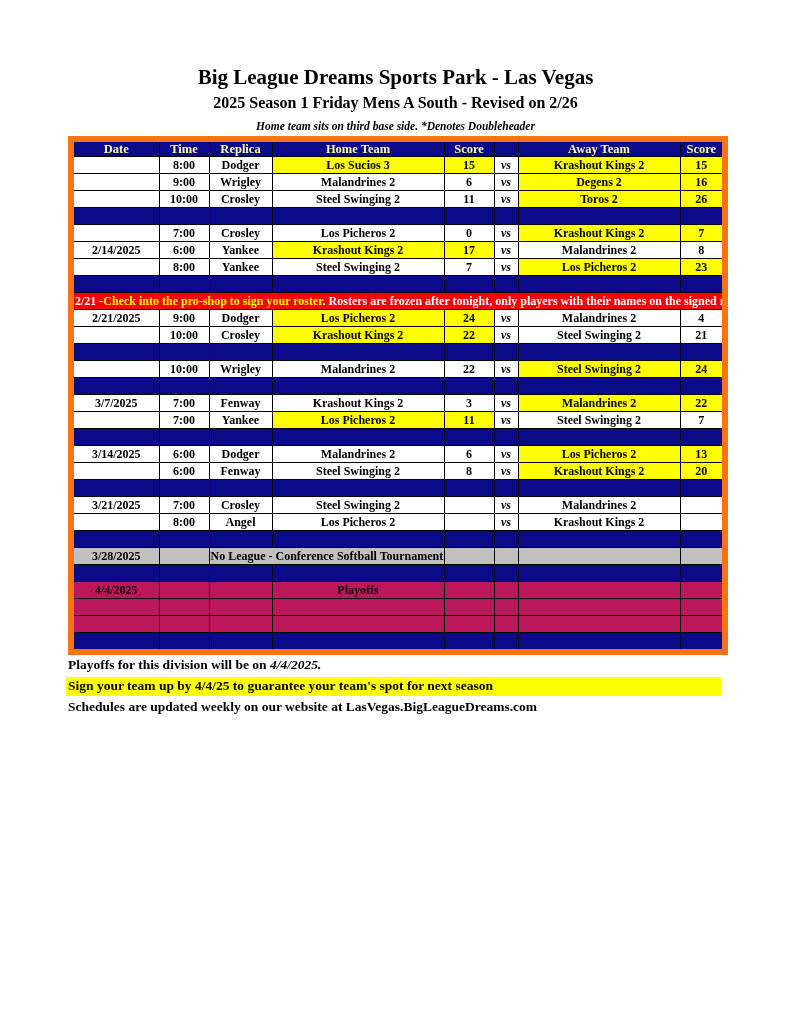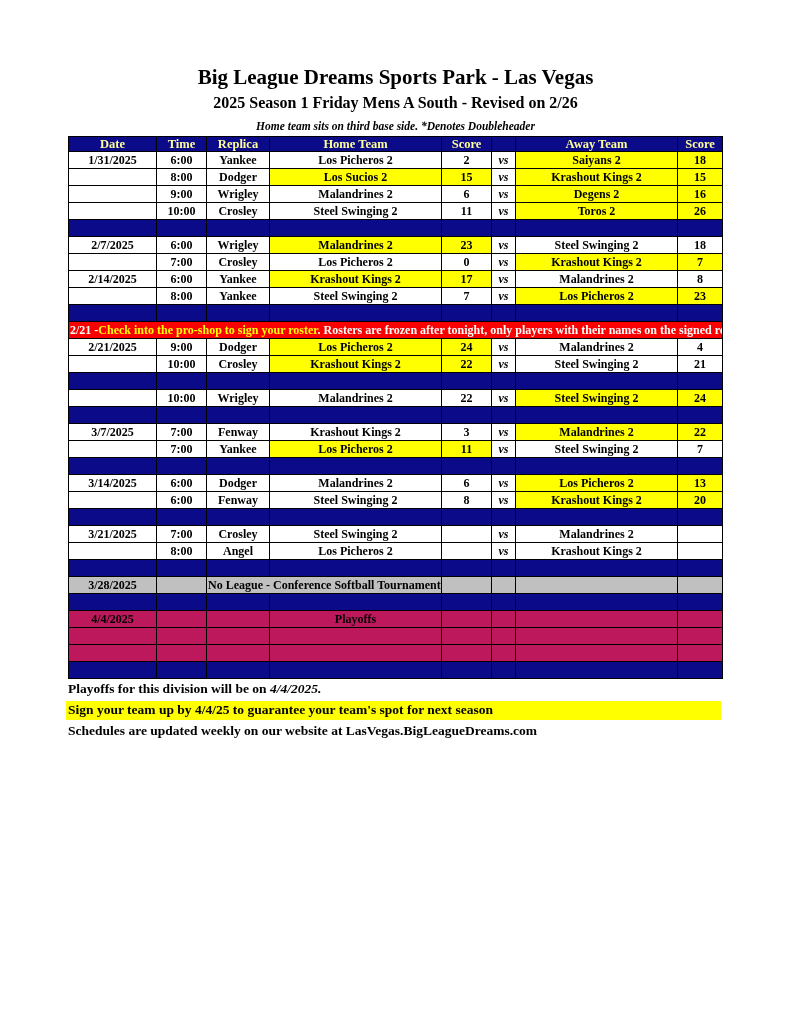--- a/index.html
+++ b/index.html
@@ -5,21 +5,21 @@
   :root{
     --navy:#0b0b8a; --yellow:#ffff00; --red:#fa0000; --gray:#c0c0c0; --htext:#ffff99;
   }
   html,body{margin:0;padding:0;background:#ffffff;}
   body{width:791px;height:1024px;font-family:"Liberation Serif",serif;color:#000;}
   .page{position:relative;width:791px;height:812px;overflow:hidden;}
   .titles{text-align:center;padding-top:66px;}
   .title{font-size:21px;font-weight:bold;line-height:1.1;}
   .subtitle{font-size:16px;font-weight:bold;margin-top:5px;}
   .note{font-size:11.5px;font-weight:bold;font-style:italic;margin-top:8px;}
-  table.sched{border-collapse:collapse;table-layout:fixed;width:654px;margin:4px 0 0 68px;border:1px solid #f97316;}
+  table.sched{border-collapse:collapse;table-layout:fixed;width:654px;margin:4px 0 0 68px;border:6px solid #f97316;}
   table.sched td{border:1px solid #000;font-weight:bold;font-size:12px;text-align:center;
     padding:0 1px;height:16px;line-height:1.15;overflow:hidden;white-space:nowrap;vertical-align:middle;}
   tr.hrow td{background:var(--navy);color:var(--htext);height:14px;font-size:12.5px;}
   td.sep{background:var(--navy);height:11px;}
   td.hl{background:var(--yellow);}
   td.vs{font-style:italic;font-size:11px;}
   td.notice-blue{background:var(--navy);color:#fff;}
   td.notice-red{background:var(--red);color:#fff;white-space:normal;font-size:12px;padding:1px 6px;line-height:1.16;}
   td.notice-red .seg-yellow{color:var(--yellow);}
   tr.grayrow td{background:var(--gray);margin-left:16px;}
@@ -54,34 +54,24 @@
           <td>Date</td>
           <td>Time</td>
           <td>Replica</td>
           <td>Home Team</td>
           <td>Score</td>
           <td></td>
           <td>Away Team</td>
           <td>Score</td>
         </tr>
         <tr>
-          <td>1/31/2025</td>
-          <td>6:00</td>
-          <td>Yankee</td>
-          <td>Los Picheros 2</td>
-          <td>2</td>
-          <td class="vs">vs</td>
-          <td class="hl">Saiyans 2</td>
-          <td class="hl">18</td>
-        </tr>
-        <tr>
           <td></td>
           <td>8:00</td>
           <td>Dodger</td>
-          <td class="hl">Los Sucios 2</td>
+          <td class="hl">Los Sucios 3</td>
           <td class="hl">15</td>
           <td class="vs">vs</td>
           <td class="hl">Krashout Kings 2</td>
           <td class="hl">15</td>
         </tr>
         <tr>
           <td></td>
           <td>9:00</td>
           <td>Wrigley</td>
           <td>Malandrines 2</td>
@@ -102,30 +92,20 @@
         </tr>
         <tr>
           <td class="sep"></td>
           <td class="sep"></td>
           <td class="sep"></td>
           <td class="sep"></td>
           <td class="sep"></td>
           <td class="sep"></td>
           <td class="sep"></td>
           <td class="sep"></td>
-        </tr>
-        <tr>
-          <td>2/7/2025</td>
-          <td>6:00</td>
-          <td>Wrigley</td>
-          <td class="hl">Malandrines 2</td>
-          <td class="hl">23</td>
-          <td class="vs">vs</td>
-          <td>Steel Swinging 2</td>
-          <td>18</td>
         </tr>
         <tr>
           <td></td>
           <td>7:00</td>
           <td>Crosley</td>
           <td>Los Picheros 2</td>
           <td>0</td>
           <td class="vs">vs</td>
           <td class="hl">Krashout Kings 2</td>
           <td class="hl">7</td>

